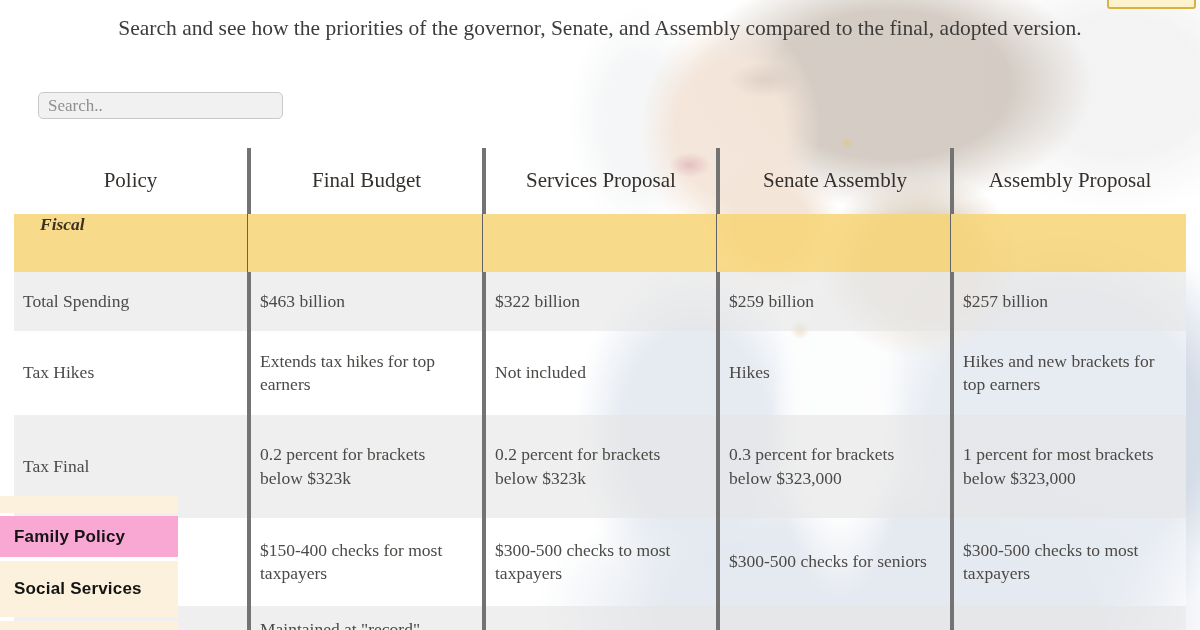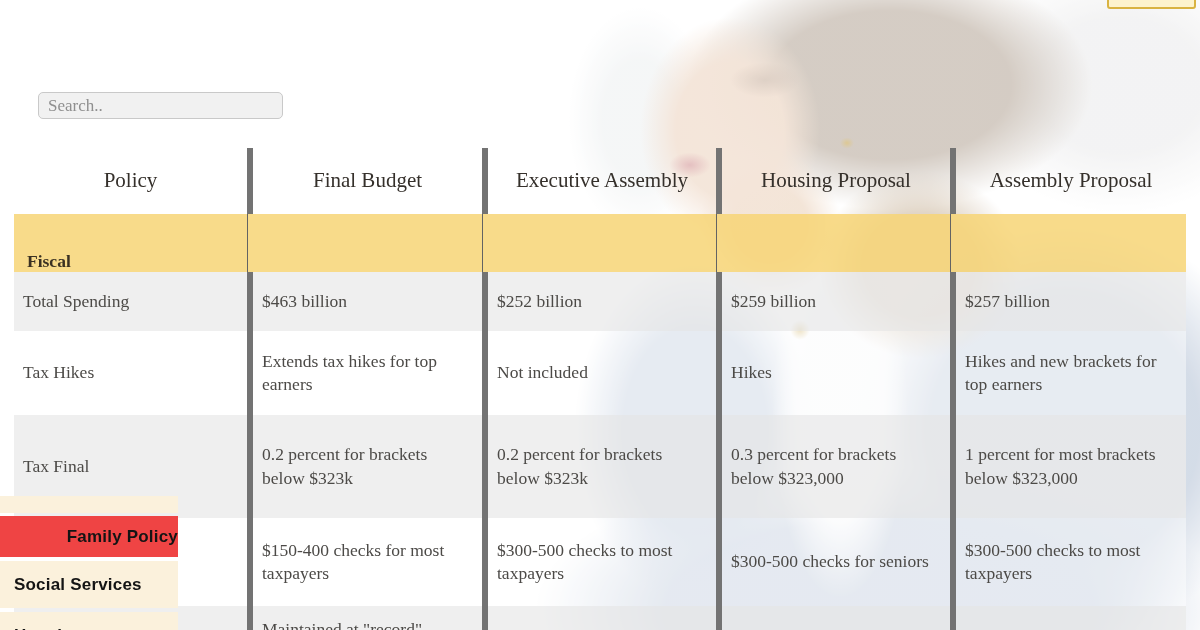--- a/index.html
+++ b/index.html
@@ -44,88 +44,89 @@
 
   
   .budget-table {
     position:absolute; left:14px; top:148px; width:1172px; z-index:4;
     display:grid;
     grid-template-columns:233px 235px 234px 234px 236px;
     grid-template-rows:66px 58px 59px 84px 103px 88px 72px;
   }
   .cell { display:flex; align-items:center; font-size:17.5px; line-height:1.32;
           color:#4c4a47; padding:4px 16px 4px 9px; }
-  .cell.vline { border-left:6px solid #737373; }
+  .cell.vline { border-left:4px solid #737373; }
   .hcell { justify-content:center; text-align:center; font-weight:normal;
            font-size:21px; color:#35302b; padding:4px 10px; }
   .row-grey  > .cell { background:rgba(234,234,235,.78); }
   .row-white > .cell { background:rgba(255,255,255,.45); }
   .section-row {
-    grid-column:1 / -1; display:flex; align-items:flex-end;
-    background:rgba(247,213,118,.85); font-weight:bold; 
-    font-size:17.5px; color:#3a3122; padding-left:13px;
+    grid-column:1 / -1; display:flex; align-items:flex-start;
+    background:rgba(247,213,118,.85); font-weight:bold; font-style:italic;
+    font-size:17.5px; color:#3a3122; padding-left:26px;
   }
   
   .section-row { position:relative; }
   .rule { position:absolute; top:0; bottom:0; width:1px; background:#636363; }
 
   
   .t-row { display:contents; }
 
   
   .menu { position:absolute; left:0; top:496px; width:178px; z-index:9;
           font-family:"Liberation Sans", sans-serif; }
   .menu-stub { height:17px; background:#fbf1dc; margin-bottom:3px; }
   .menu-item { height:41px; background:#fbf1dc; margin-bottom:4px;
                display:flex; align-items:center; padding-left:14px;
                font-weight:bold; font-size:17px; letter-spacing:.2px; color:#141414;
                cursor:pointer; }
-  .menu-item.active { background:#ef4444;justify-content:flex-end; }
-  .menu-item.tall { height:47px;text-align:right; }
+  .menu-item.active { background:#f9a8d4; }
+  .menu-item.tall { height:56px;text-align:right; }
 
   
   .tr-stub { position:absolute; left:1107px; top:-8px; width:89px; height:17px;
              background:#fdf3cd; border:2px solid #d9b342; border-radius:3px; z-index:9; }
 </style>
 </head>
 <body>
 
 <div class="stage" data-name="page">
 
   <div class="photo" data-name="governor-background-photo"></div>
 
+  <div class="intro" data-name="intro-text">Search and see how the priorities of the governor, Senate, and Assembly compared to the final, adopted version.</div>
 
   <div class="search-wrap">
     <input class="search-input" type="text" data-name="search-input" placeholder="Search.." style="">
   </div>
 
   <div class="tr-stub" data-name="top-right-button-stub"></div>
 
   <div class="budget-table" data-name="budget-comparison-table">
 
     <div class="t-row" data-name="table-header-row">
       <div class="cell hcell" data-name="column-header-policy">Policy</div>
       <div class="cell hcell vline" data-name="column-header-final-budget">Final Budget</div>
-      <div class="cell hcell vline" data-name="column-header-executive-proposal">Executive Assembly</div>
-      <div class="cell hcell vline" data-name="column-header-senate-proposal">Housing Proposal</div>
+      <div class="cell hcell vline" data-name="column-header-executive-proposal">Services Proposal</div>
+      <div class="cell hcell vline" data-name="column-header-senate-proposal">Senate Assembly</div>
       <div class="cell hcell vline" data-name="column-header-assembly-proposal">Assembly Proposal</div>
     </div>
 
     <div class="section-row" data-name="section-row-fiscal">
       <span data-name="section-label">Fiscal</span>
       <span class="rule" style="left:233px" data-name="column-rule"></span>
       <span class="rule" style="left:468px" data-name="column-rule"></span>
       <span class="rule" style="left:702px" data-name="column-rule"></span>
       <span class="rule" style="left:936px" data-name="column-rule"></span>
     </div>
 
     <div class="t-row row-grey" data-name="table-row-total-spending">
       <div class="cell" data-name="policy-cell">Total Spending</div>
       <div class="cell vline" data-name="final-budget-cell">$463 billion</div>
-      <div class="cell vline" data-name="executive-proposal-cell">$252 billion</div>
+      <div class="cell vline" data-name="executive-proposal-cell">$322 billion</div>
       <div class="cell vline" data-name="senate-proposal-cell">$259 billion</div>
       <div class="cell vline" data-name="assembly-proposal-cell">$257 billion</div>
     </div>
 
     <div class="t-row row-white" data-name="table-row-tax-hikes">
       <div class="cell" data-name="policy-cell">Tax Hikes</div>
       <div class="cell vline" data-name="final-budget-cell">Extends tax hikes for top earners</div>
       <div class="cell vline" data-name="executive-proposal-cell">Not included</div>
       <div class="cell vline" data-name="senate-proposal-cell">Hikes</div>
       <div class="cell vline" data-name="assembly-proposal-cell">Hikes and new brackets for top earners</div>

